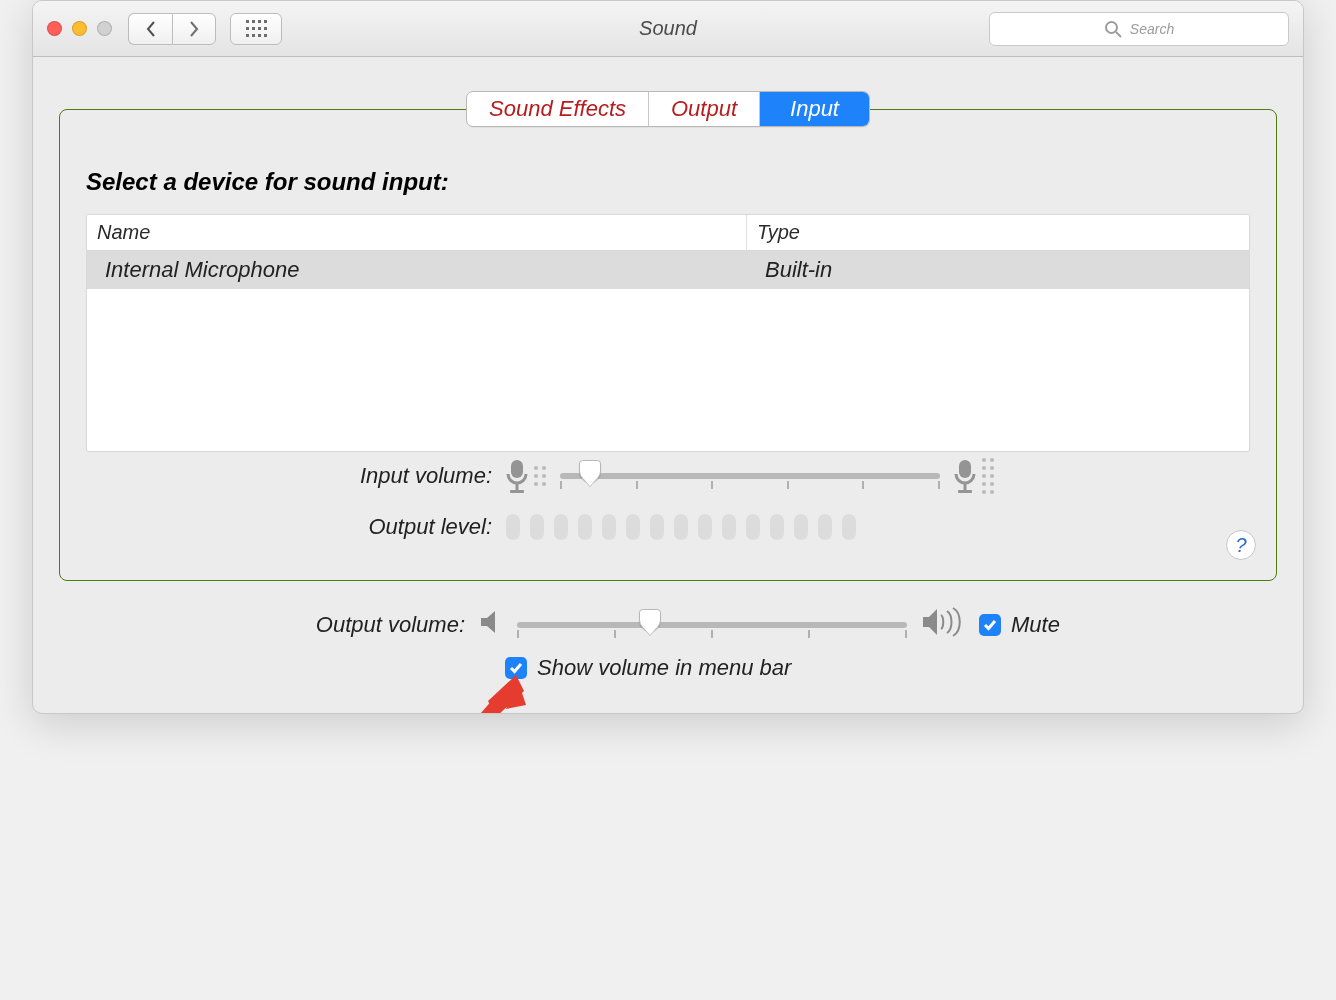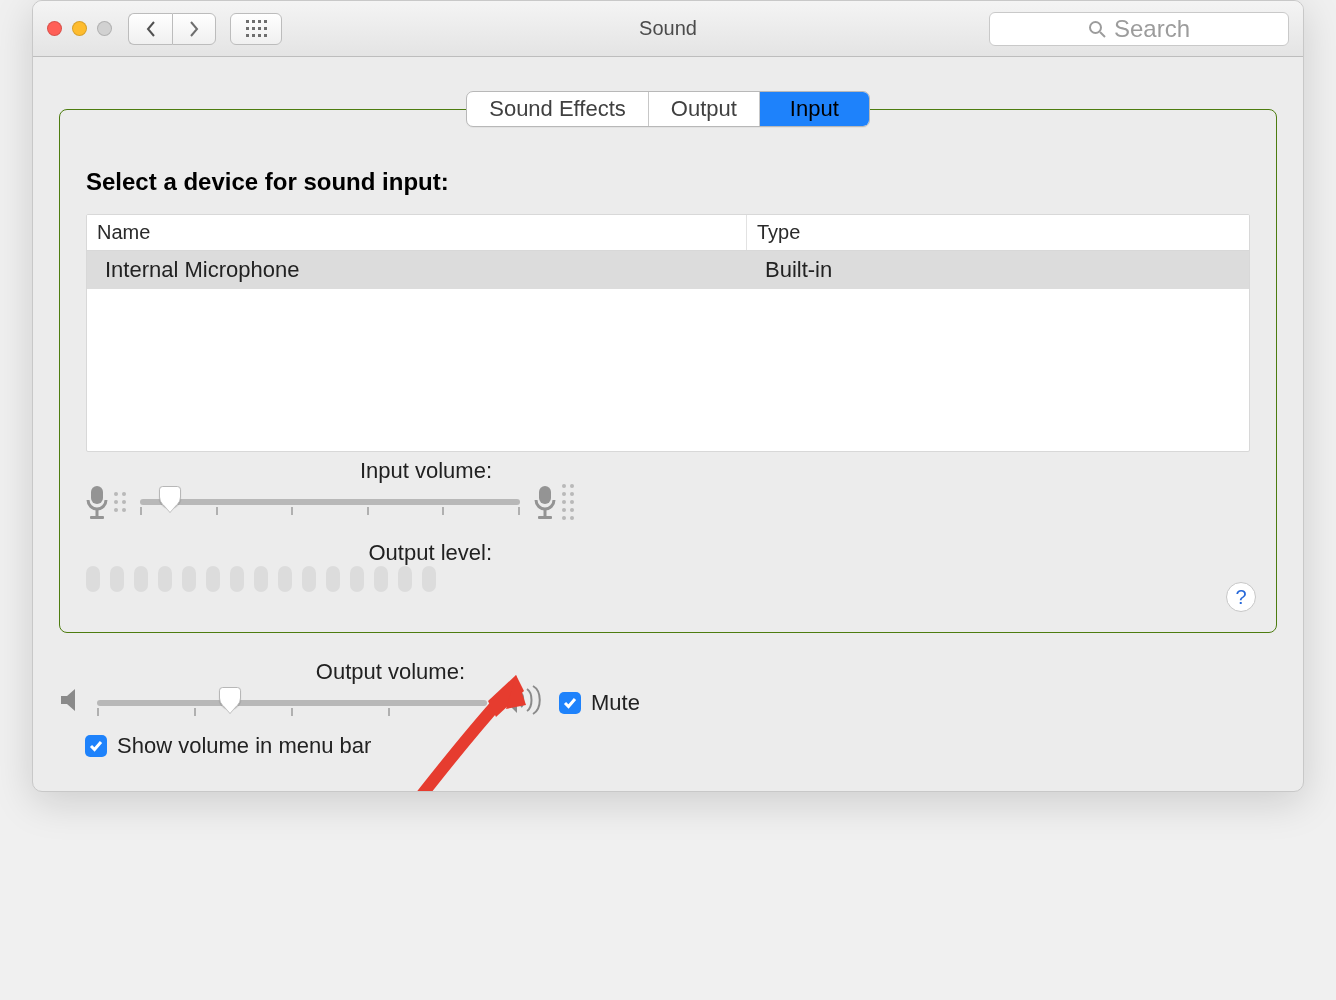--- a/index.html
+++ b/index.html
@@ -8,20 +8,21 @@
 
   .window{
     width:1272px;
     margin:0 auto;
     background:#ececec;
     border:1px solid #c8c8c8;
     border-radius:10px;
     overflow:hidden;
     box-shadow:0 10px 40px rgba(0,0,0,.15);
     position:relative;
+    font-style:italic;
   }
 
   
   .titlebar{
     height:56px;
     display:flex;
     align-items:center;
     padding:0 14px;
     border-bottom:1px solid #bdbdbd;
     background:linear-gradient(#f4f4f4,#e4e4e4);
@@ -62,47 +63,47 @@
     width:300px;
     height:34px;
     background:#ffffff;
     border:1px solid #c9c9c9;
     border-radius:6px;
     display:flex;
     align-items:center;
     justify-content:center;
     gap:8px;
     color:#9c9c9c;
-    font-size:24px;
+    font-size:14px;
   }
   .search svg{ }
 
   
   .body{ padding:34px 26px 24px; position:relative; }
 
   .tabs-wrap{ display:flex; justify-content:center; margin-bottom:-18px; position:relative; z-index:2;}
   .tabs{
     display:flex;
     border:1px solid #b8b8b8;
     border-radius:7px;
     overflow:hidden;
     background:#fff;
     box-shadow:0 1px 0 rgba(0,0,0,.04);
   }
   .tab{
     padding:4px 22px;
     font-size:22px;
-    color:#404040;
+    color:#b91c1c;
     border-right:1px solid #c7c7c7;
     cursor:default;
   }
   .tab:last-child{ border-right:none;}
   .tab.active{
     background:#1e82fb;
-    color:#000000;
+    color:#ffffff;
     border-right-color:#1e82fb;
     padding:4px 30px;
   }
 
   .panel{
     border:1px solid #4d7c0f;
     border-radius:8px;
     background:#ececec;
     padding:58px 26px 26px;
     position:relative;
@@ -129,22 +130,22 @@
   .row{ display:flex; font-size:22px; color:#222; }
   .row .col{ padding:6px 18px; }
   .row.selected{ background:#dcdcdc; }
   .col-name{ flex:0 0 660px; }
   .col-type{ flex:1; }
 
   .subsection-label{ font-size:22px; color:#222; margin-top:42px; margin-bottom:24px;}
 
   .form-row{
     display:flex;
+    align-items:center;
     padding:6px 0 14px;
-    flex-direction:column;
   }
   .form-label{
     width:420px;
     text-align:right;
     padding-right:14px;
     font-size:22px;
     color:#212121;
   }
   .form-control{ flex:1; display:flex; align-items:center; gap:14px;}
 

